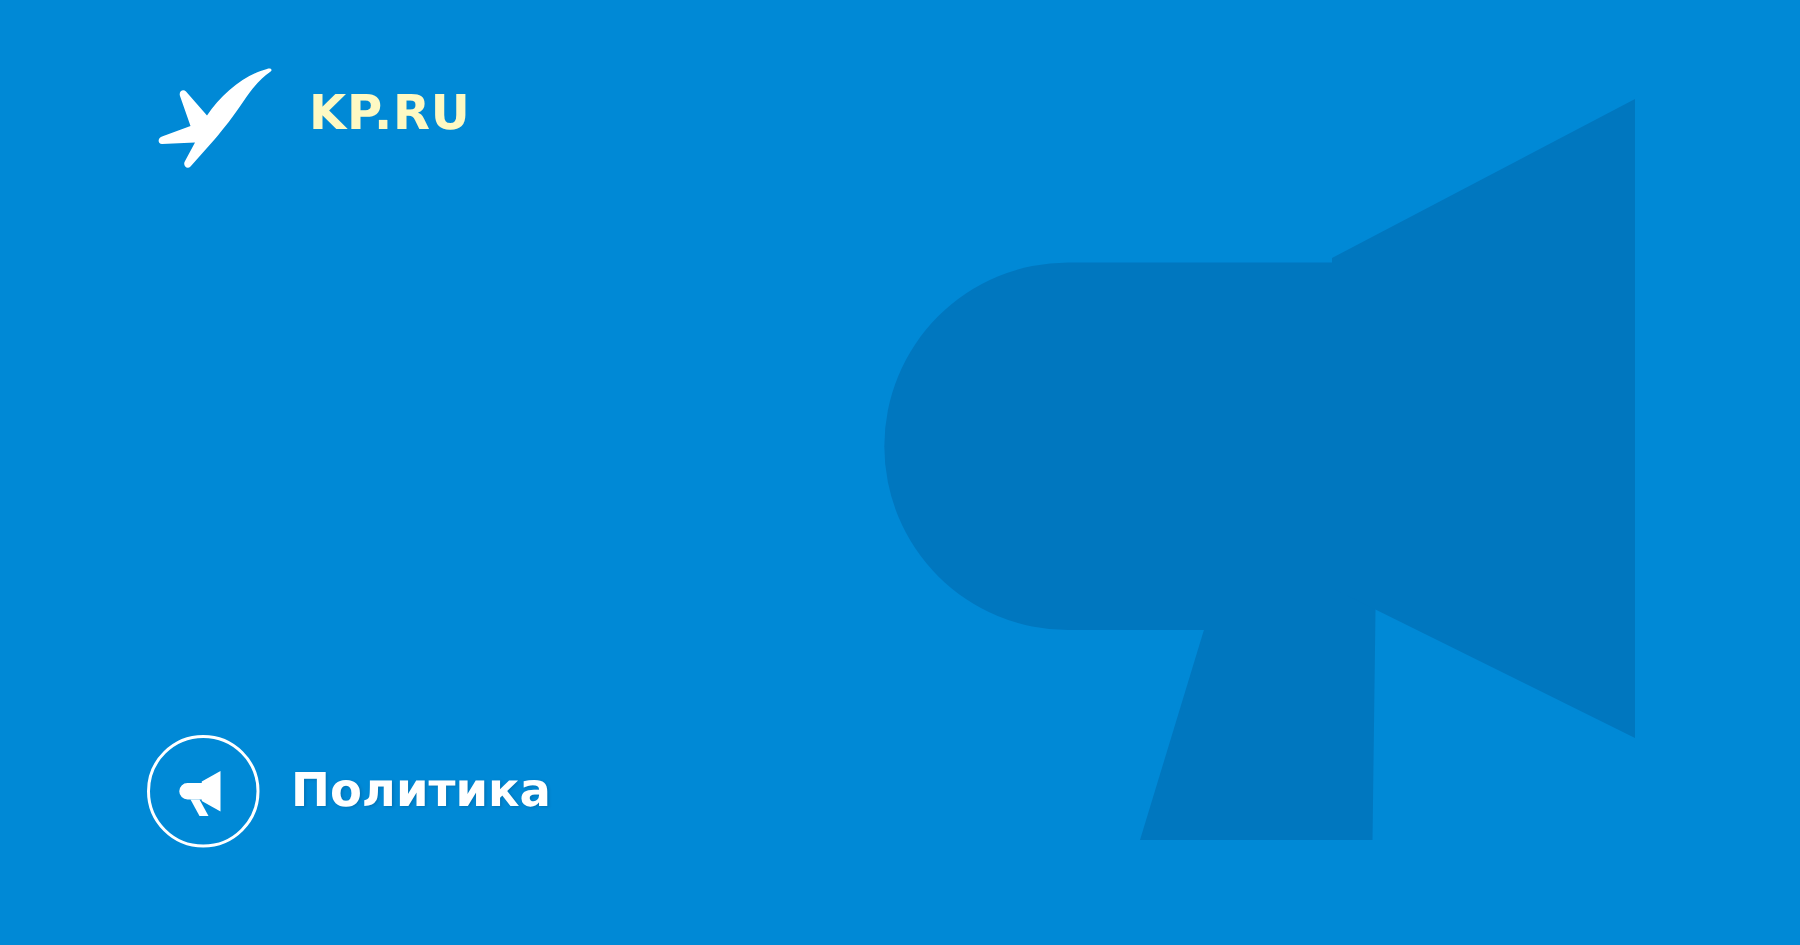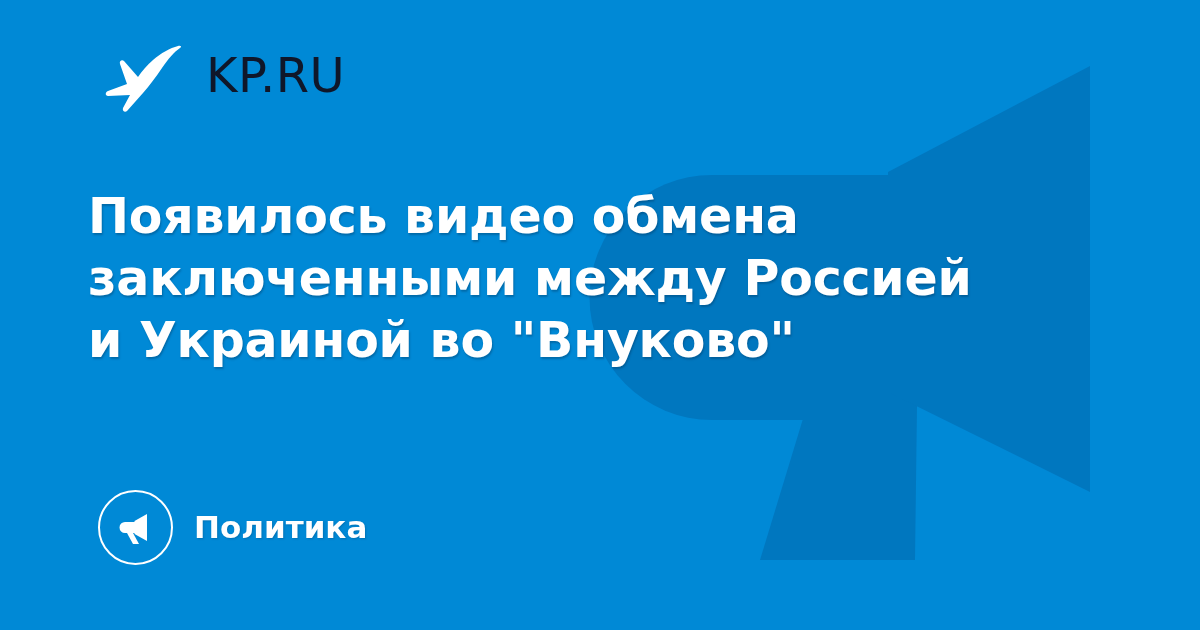--- a/index.html
+++ b/index.html
@@ -42,23 +42,23 @@
     height: 84px;
   }
   .brand-mark {
     width: 80px;
     height: 80px;
     display: block;
     flex: 0 0 auto;
   }
   .brand-name {
     margin-left: 22px;
-    color: #0f172a;
-    font-size: 48px;
-    font-weight: 400;
+    color: #fef9c3;
+    font-size: 32px;
+    font-weight: 700;
     letter-spacing: 0.5px;
     line-height: 1;
     white-space: nowrap;
   }
 
   
   .headline {
     position: absolute;
     left: 88px;
     top: 186px;
@@ -140,25 +140,20 @@
         L 19 73
         C 18 76 21 78 23 76
         L 39 58
         C 45 51 52 42 58 33
         C 64 24 70 17 76 13
         C 78 12 77 10 74 11 Z"></path>
     </svg>
     <span class="brand-name">KP.RU</span>
   </div>
 
-  <h1 class="headline">
-    <span class="headline-line">Появилось видео обмена</span>
-    <span class="headline-line">заключенными между Россией</span>
-    <span class="headline-line">и Украиной во "Внуково"</span>
-  </h1>
 
   <div class="category">
     <span class="category-badge">
       <svg width="40" height="40" viewBox="0 0 40 40" aria-hidden="true">
         <g fill="#ffffff">
           <path d="M9 15 h10 v11 h-10 a5.5 5.5 0 0 1 0 -11 Z"></path>
           <path d="M18.5 14 L31 7 L31 34 L18.5 27 Z"></path>
           <path d="M11 26 h6 l6 11 h-6 Z"></path>
         </g>
       </svg>

